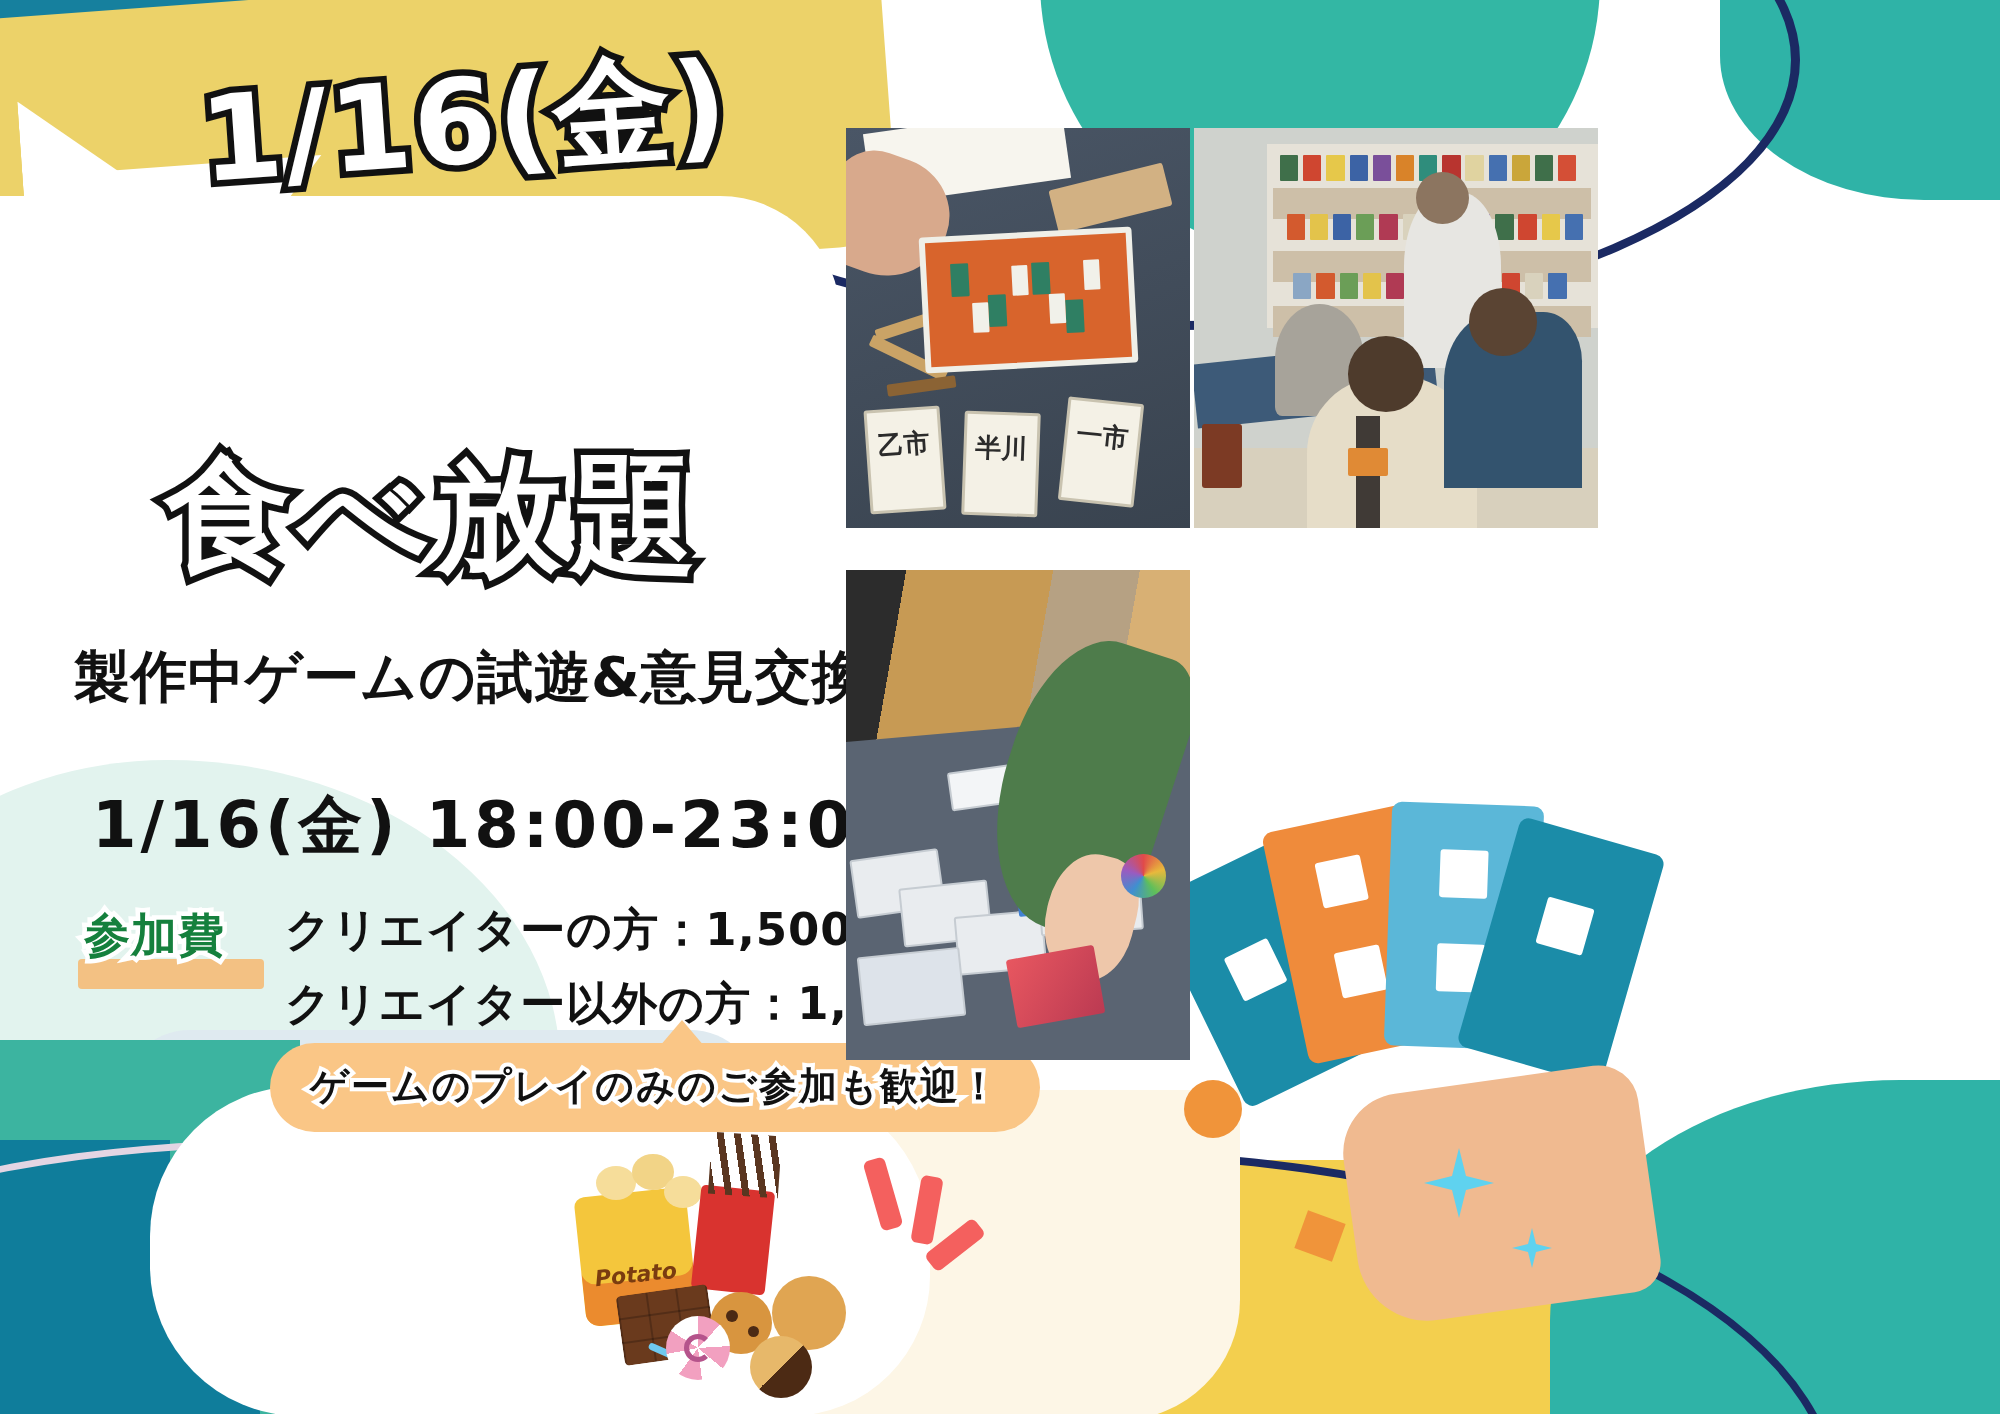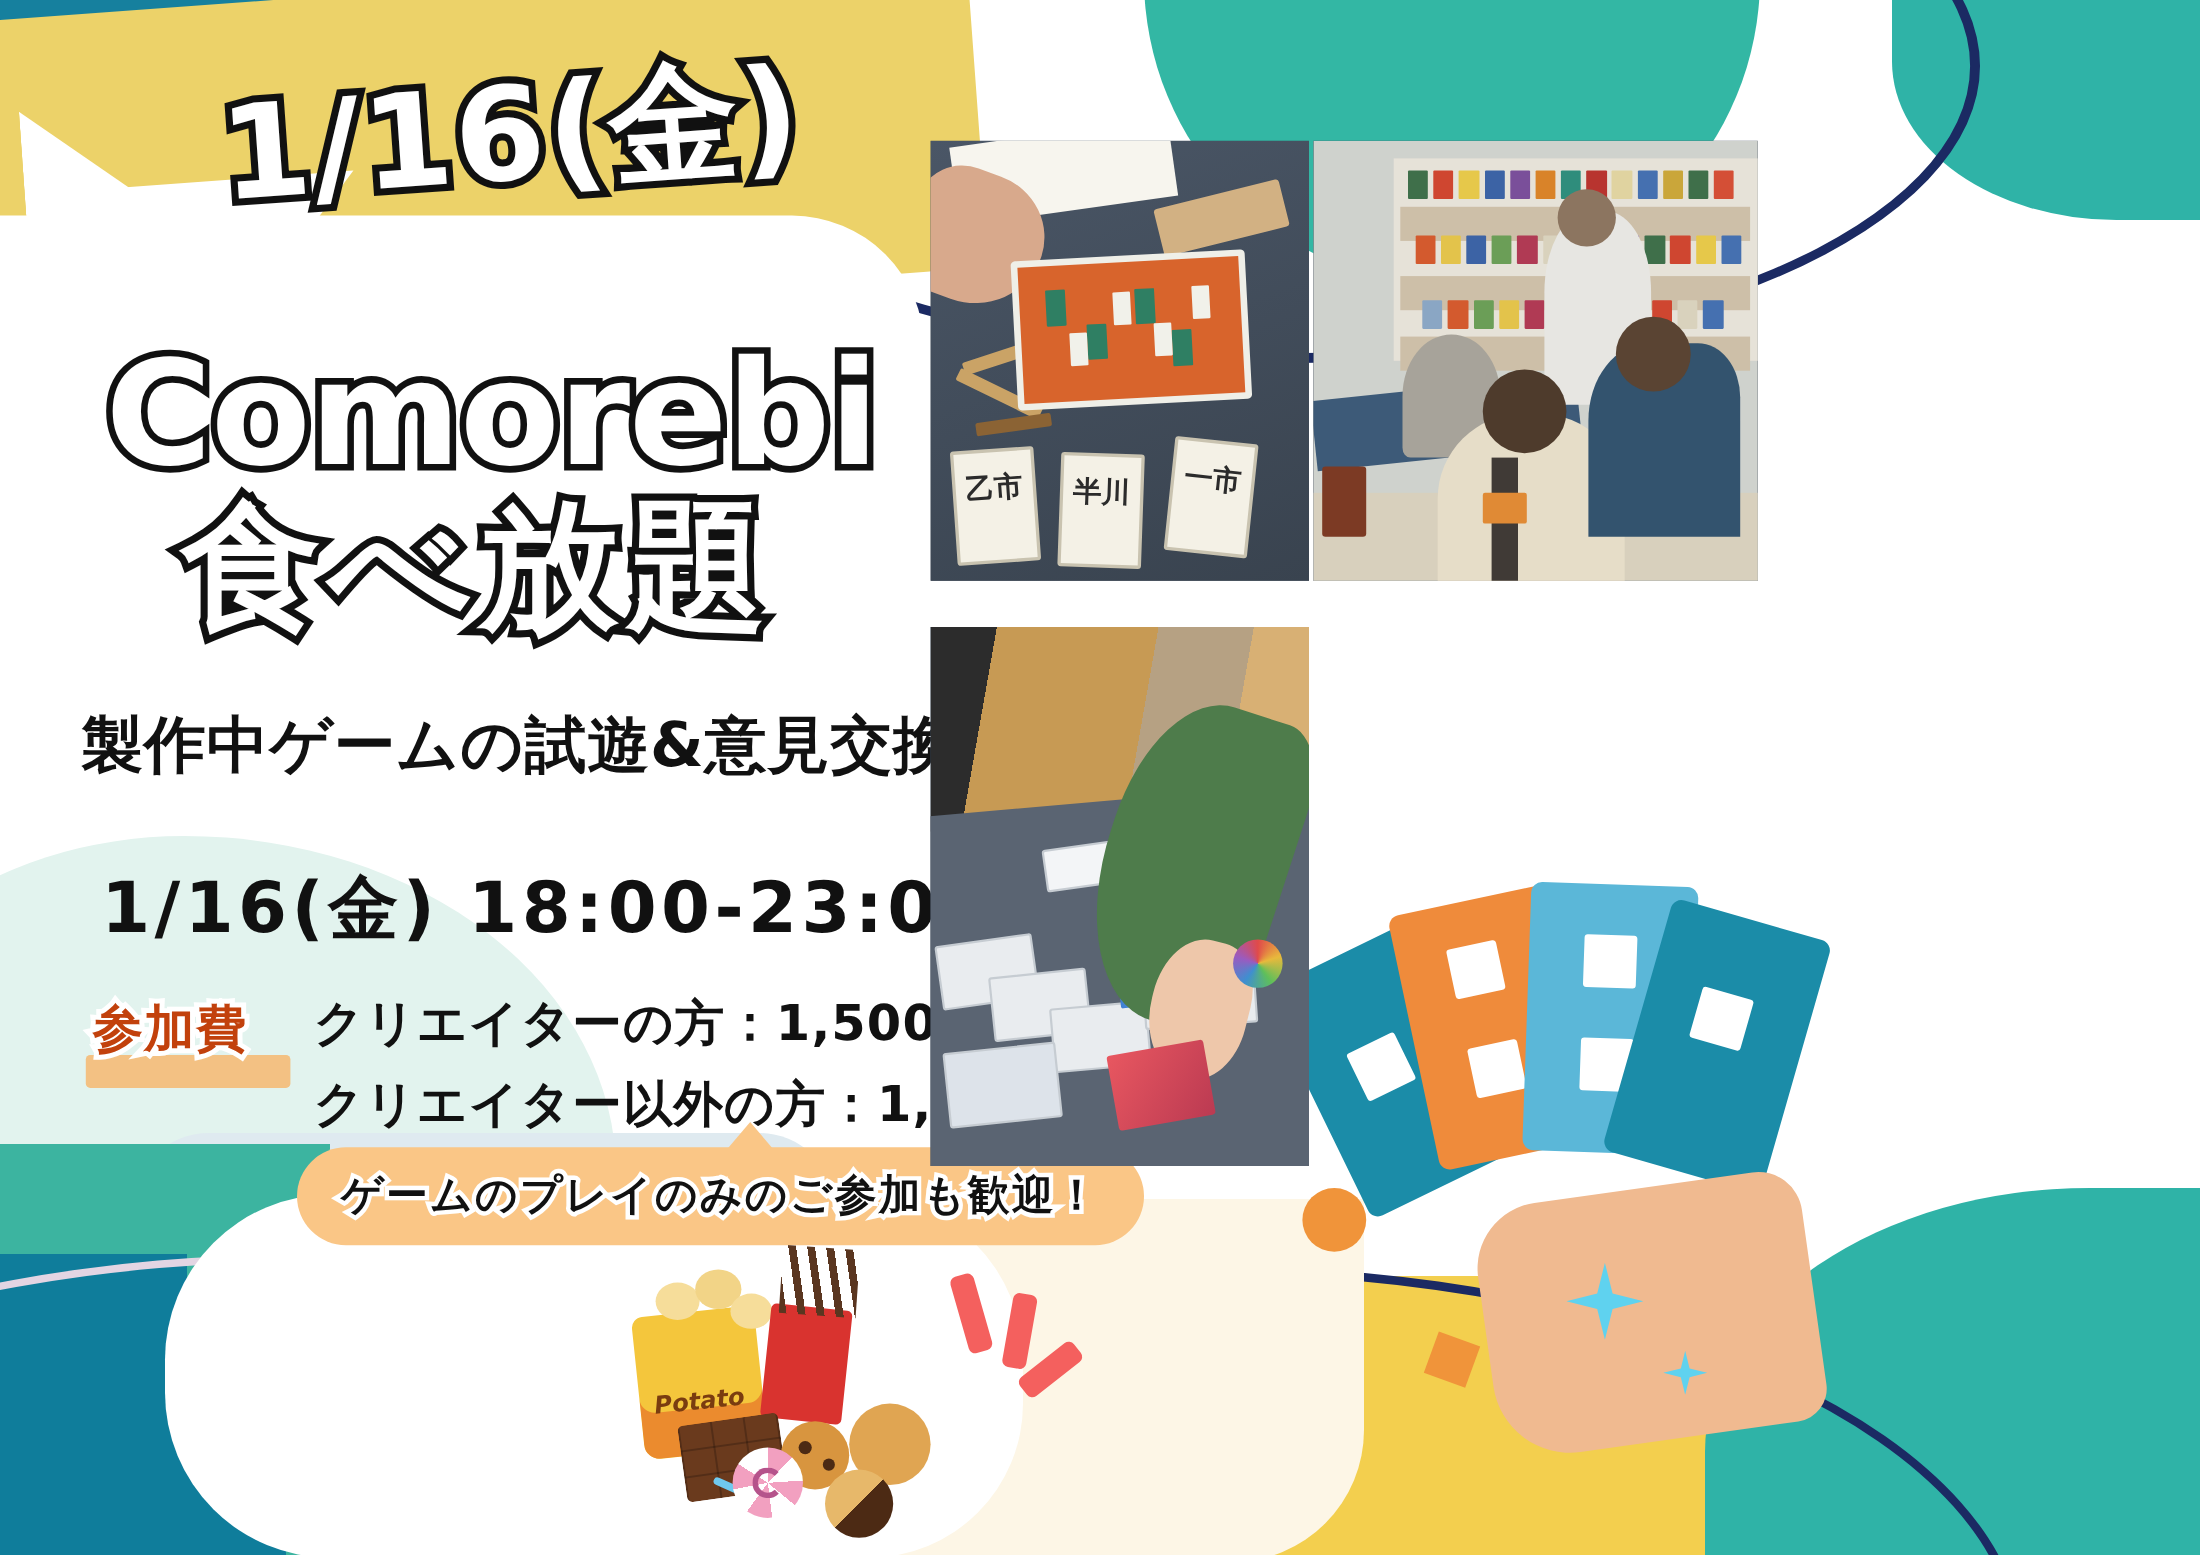--- a/index.html
+++ b/index.html
@@ -162,21 +162,21 @@
     letter-spacing:4px;white-space:nowrap;z-index:9;
   }
   .fee-label-wrap{
     position:absolute;left:84px;top:905px;z-index:9;
   }
   .fee-label-hl{
     position:absolute;left:-6px;top:54px;width:186px;height:30px;
     background:#f3c183;border-radius:4px;z-index:-1;
   }
   .fee-label{
-    font-size:46px;font-weight:bold;color:#c2410c;
+    font-size:46px;font-weight:bold;color:#15803d;
     -webkit-text-stroke:9px #ffffff;paint-order:stroke fill;
     white-space:nowrap;letter-spacing:1px;
   }
   .fee-lines{
     position:absolute;left:285px;top:900px;z-index:9;
   }
   .fee-line{
     font-size:45px;font-weight:bold;color:#111111;
     letter-spacing:1px;white-space:nowrap;margin-bottom:14px;
   }
@@ -294,21 +294,20 @@
   <div class="bg green-bm2"></div>
   <div class="bg yellow-bottom"></div>
   <div class="bg teal-br"></div>
   <div class="bg purple-curve"></div>
   <div class="bg navy-curve-bottom"></div>
   <div class="bg cream-blob"></div>
   <div class="bg white-blob-bottom"></div>
 
   <div class="ribbon-text">1/16(金)</div>
 
-  <div class="brand">Comorebi</div>
   <div class="brand-jp">食べ放題</div>
   <div class="tagline">製作中ゲームの試遊&amp;意見交換会！</div>
 
   <div class="datetime">1/16(金) 18:00-23:00</div>
 
   <div class="fee-label-wrap">
     <div class="fee-label-hl"></div>
     <div class="fee-label">参加費</div>
   </div>
   <div class="fee-lines">

